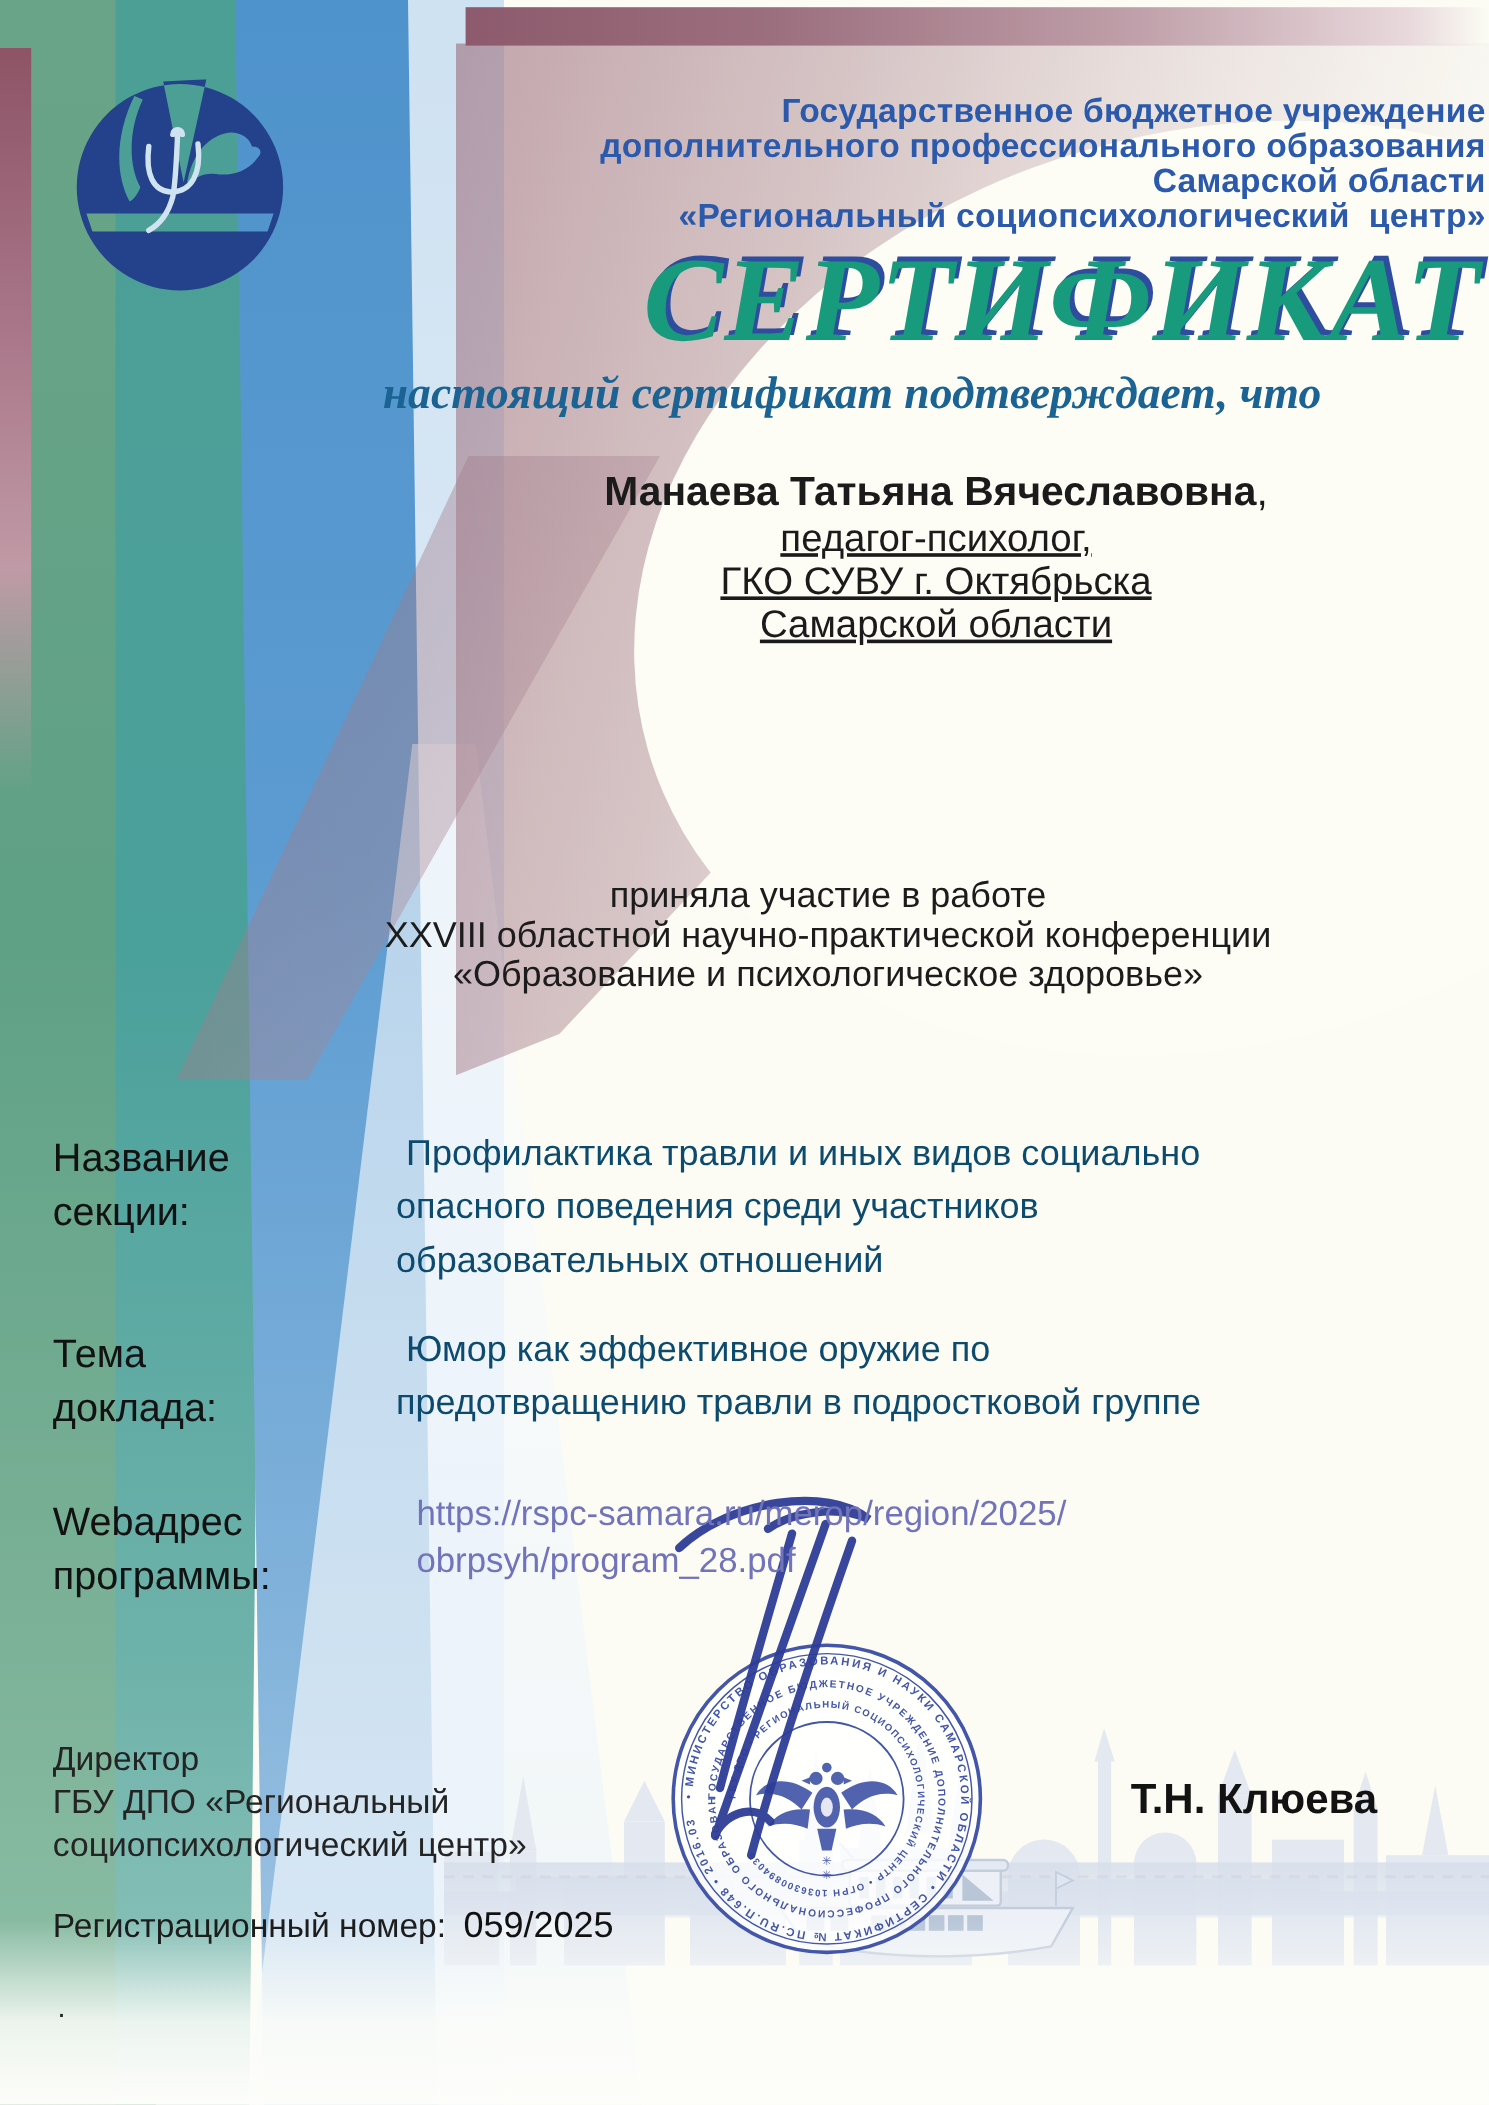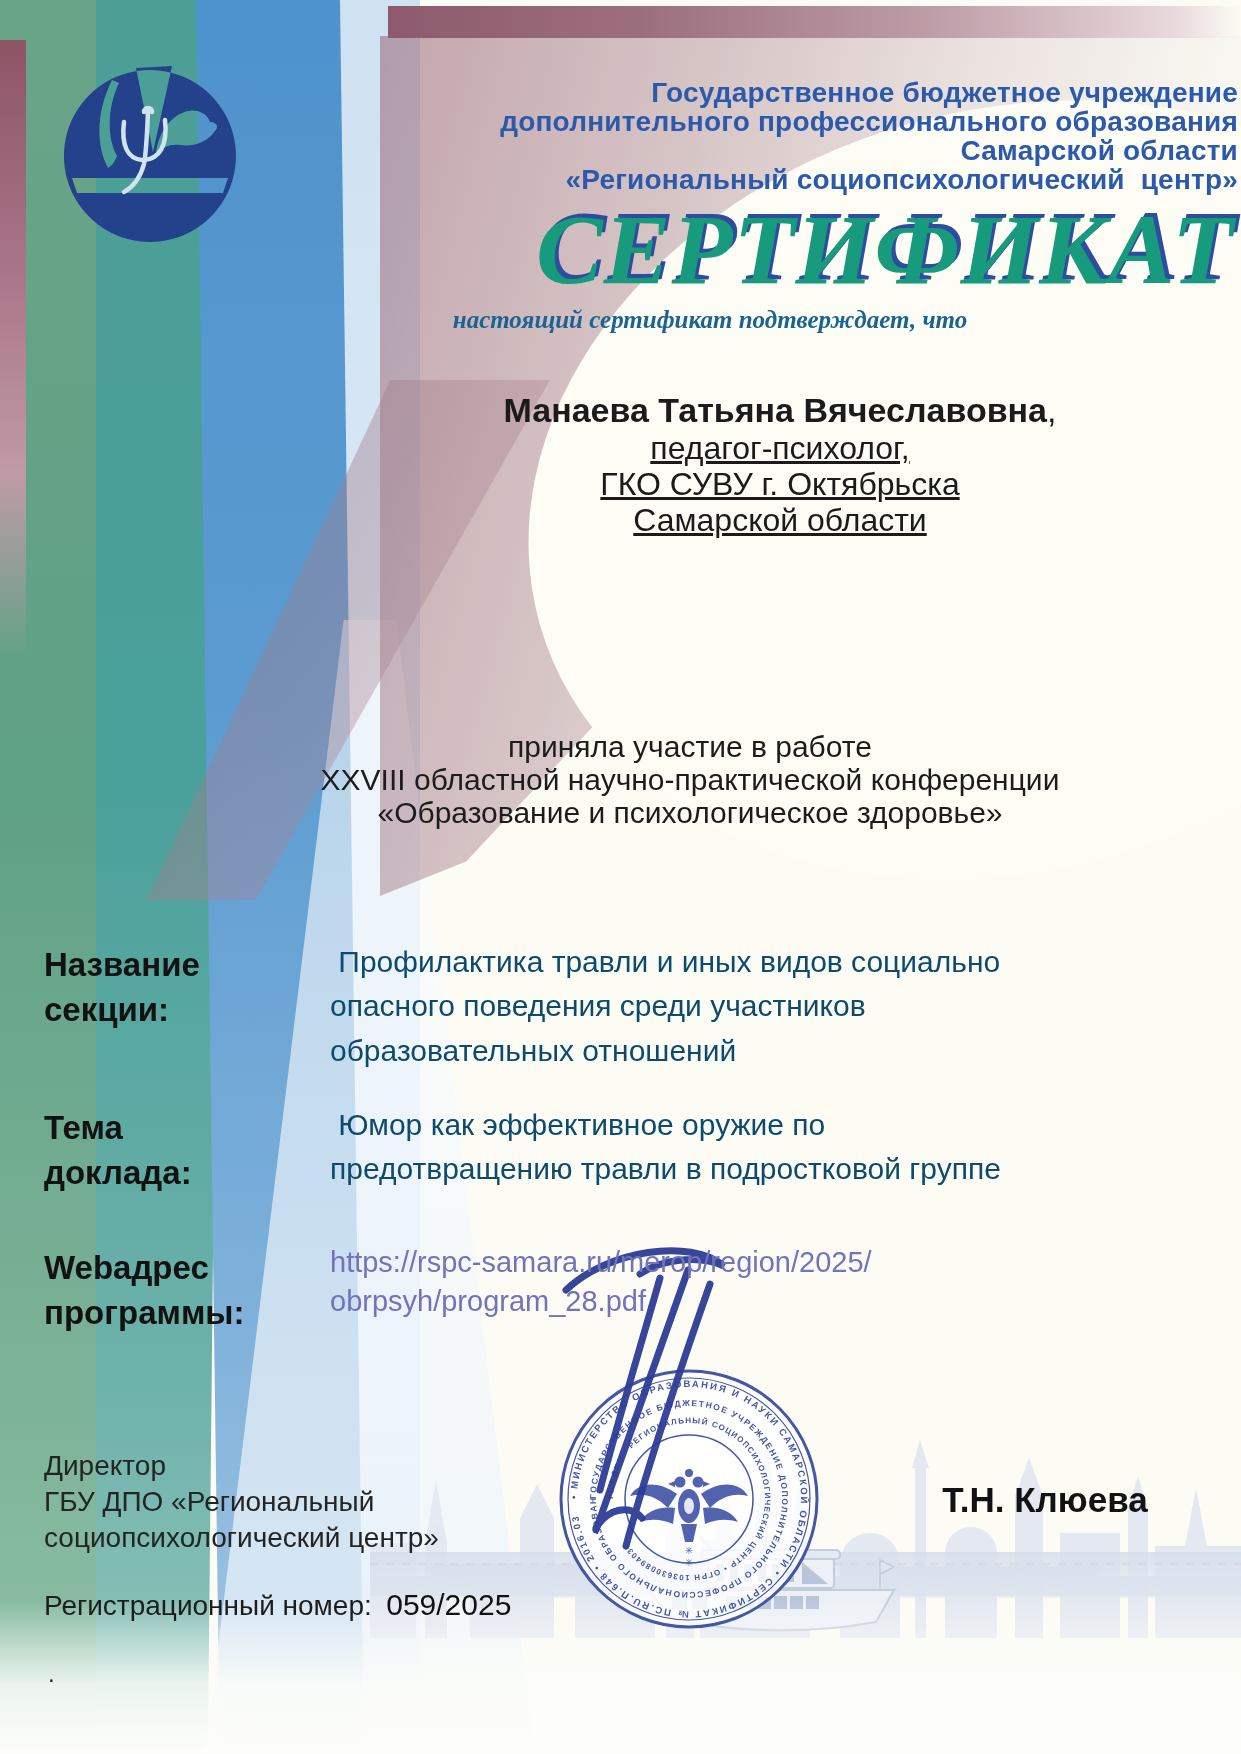--- a/index.html
+++ b/index.html
@@ -49,34 +49,34 @@
   
   .pre{white-space:pre-wrap;}
   .org-header{position:absolute;left:186px;top:78px;width:1052px;text-align:right;
      font-size:28px;font-weight:bold;color:#2b59ac;line-height:1.04;letter-spacing:0.2px;z-index:10;}
   .cert-title{position:absolute;left:186px;top:192px;width:1048px;text-align:right;
      font-family:"Liberation Serif",serif;font-style:italic;font-weight:bold;
      font-size:100px;color:#189a7c;letter-spacing:1px;z-index:10;
      text-shadow:4px -4px 0 #2f4d9f;}
   .cert-subtitle{position:absolute;left:186px;top:306px;width:1048px;text-align:center;
      font-family:"Liberation Serif",serif;font-style:italic;font-weight:bold;
-     font-size:25px;color:#1b6392;z-index:10;}
+     font-size:38px;color:#1b6392;z-index:10;}
   .recipient{position:absolute;left:320px;top:392px;width:920px;text-align:center;z-index:10;color:#1b1b1b;}
   .recipient .name-line{font-size:34px;font-weight:bold;line-height:1.1;}
   .recipient .name-comma{font-weight:normal;}
   .recipient .details{font-size:32px;font-weight:normal;line-height:1.12;margin-top:2px;text-decoration:underline;}
   .participation{position:absolute;left:140px;top:730px;width:1100px;text-align:center;
      font-size:30px;color:#1c1c1c;line-height:1.1;z-index:10;}
-  .field-label{position:absolute;left:44px;width:280px;font-size:33px;font-weight:bold;
+  .field-label{position:absolute;left:44px;width:280px;font-size:33px;font-weight:normal;
      color:#121212;line-height:1.35;z-index:10;}
   .field-value{position:absolute;left:330px;width:700px;font-size:30px;color:#0c4a6e;
      line-height:1.48;z-index:10;}
   .lbl-1{top:943px;} .val-1{top:940px;}
   .lbl-2{top:1106px;} .val-2{top:1103px;}
-  .lbl-3{top:1246px;} .val-3{top:1243px;font-size:29px;line-height:1.34;color:#7173bb;}
+  .lbl-3{top:1246px;} .val-3{top:1243px;font-size:29px;line-height:1.34;color:#7173bb;margin-left:17px;}
   .url-text{color:#7173bb;text-decoration:none;cursor:pointer;}
   .director-block{position:absolute;left:44px;top:1448px;width:420px;font-size:28px;
      color:#242424;line-height:1.28;z-index:10;}
   .reg-line{position:absolute;left:44px;top:1588px;z-index:10;}
   .reg-label{font-size:28px;color:#1d1d1d;}
   .reg-number{font-size:30px;color:#111;margin-left:10px;}
   .signer-name{position:absolute;left:880px;top:1480px;width:330px;text-align:center;
      font-size:35px;font-weight:bold;color:#121212;z-index:10;}
   .seal{position:absolute;left:546px;top:1356px;width:286px;height:286px;z-index:6;}
   .signature{position:absolute;left:538px;top:1228px;width:210px;height:370px;z-index:7;}

